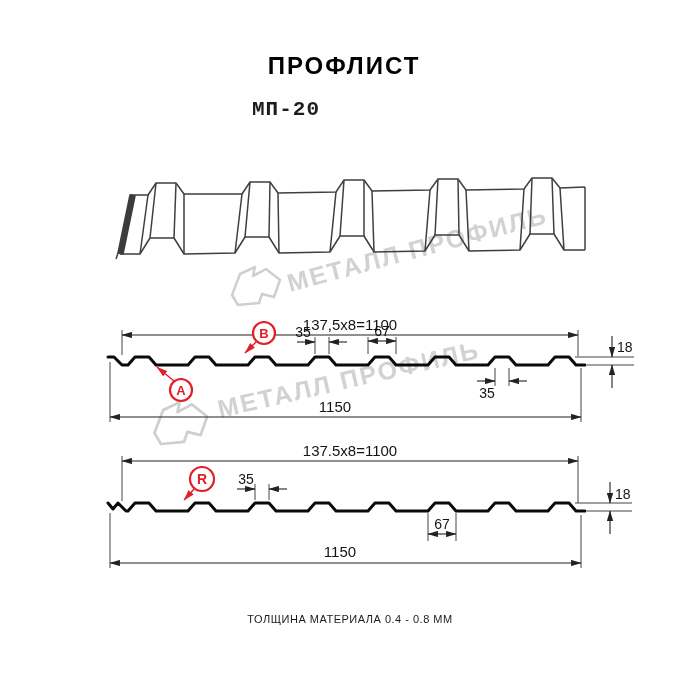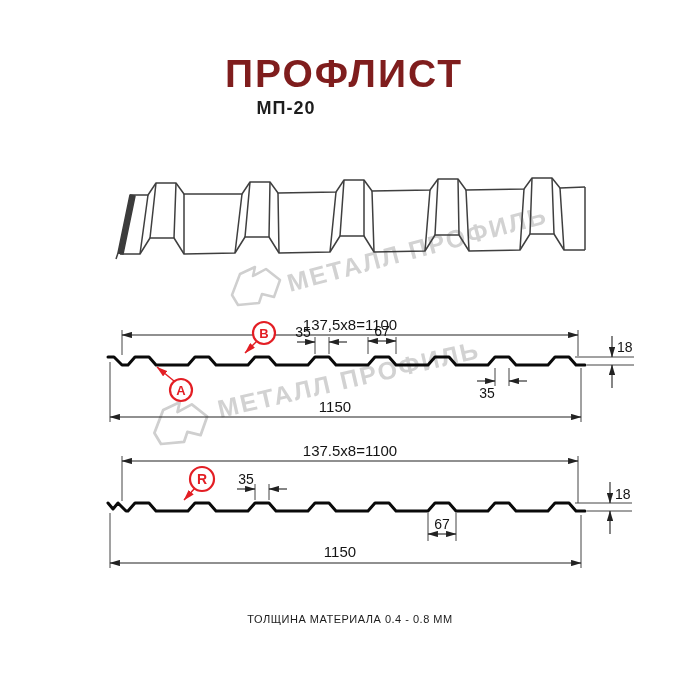--- a/index.html
+++ b/index.html
@@ -1,21 +1,21 @@
 <!DOCTYPE html>
 <html><head>
 <meta charset="utf-8">
 <style>
   html,body{margin:0;padding:0;background:#ffffff;}
   .page{position:relative;width:700px;height:700px;background:#ffffff;overflow:hidden;
         font-family:"Liberation Sans",sans-serif;}
   .title{position:absolute;left:0;top:52px;width:688px;text-align:center;
-         font-size:39px;font-weight:700;letter-spacing:2px;color:#7f1d1d;margin:0;}
+         font-size:24px;font-weight:700;letter-spacing:2px;color:#000000;margin:0;}
   .subtitle{position:absolute;left:0;top:98px;width:572px;text-align:center;
-            font-size:18px;font-weight:600;letter-spacing:1px;color:#1d1d1d;}
+            font-size:21px;font-weight:600;letter-spacing:1px;color:#1d1d1d;font-family:Liberation Mono, monospace;}
   .footer{position:absolute;left:0;top:613px;width:700px;text-align:center;
           font-size:11px;font-weight:500;letter-spacing:0.5px;color:#1c1c1c;}
   svg.draw{position:absolute;left:0;top:0;}
   svg text{font-family:"Liberation Sans",sans-serif;font-size:14px;fill:#141414;}
   text.dim{font-size:14px;}
   text.dimbig{font-size:15px;}
   text.lbl{font-size:13px;font-weight:700;fill:#e31e24;text-anchor:middle;}
   text.wm{font-size:25px;font-weight:700;fill:#d2d2d2;letter-spacing:2px;}
   .thinln{stroke:#444444;stroke-width:1;fill:none;}
   .dimln{stroke:#222222;stroke-width:1.1;fill:none;}

